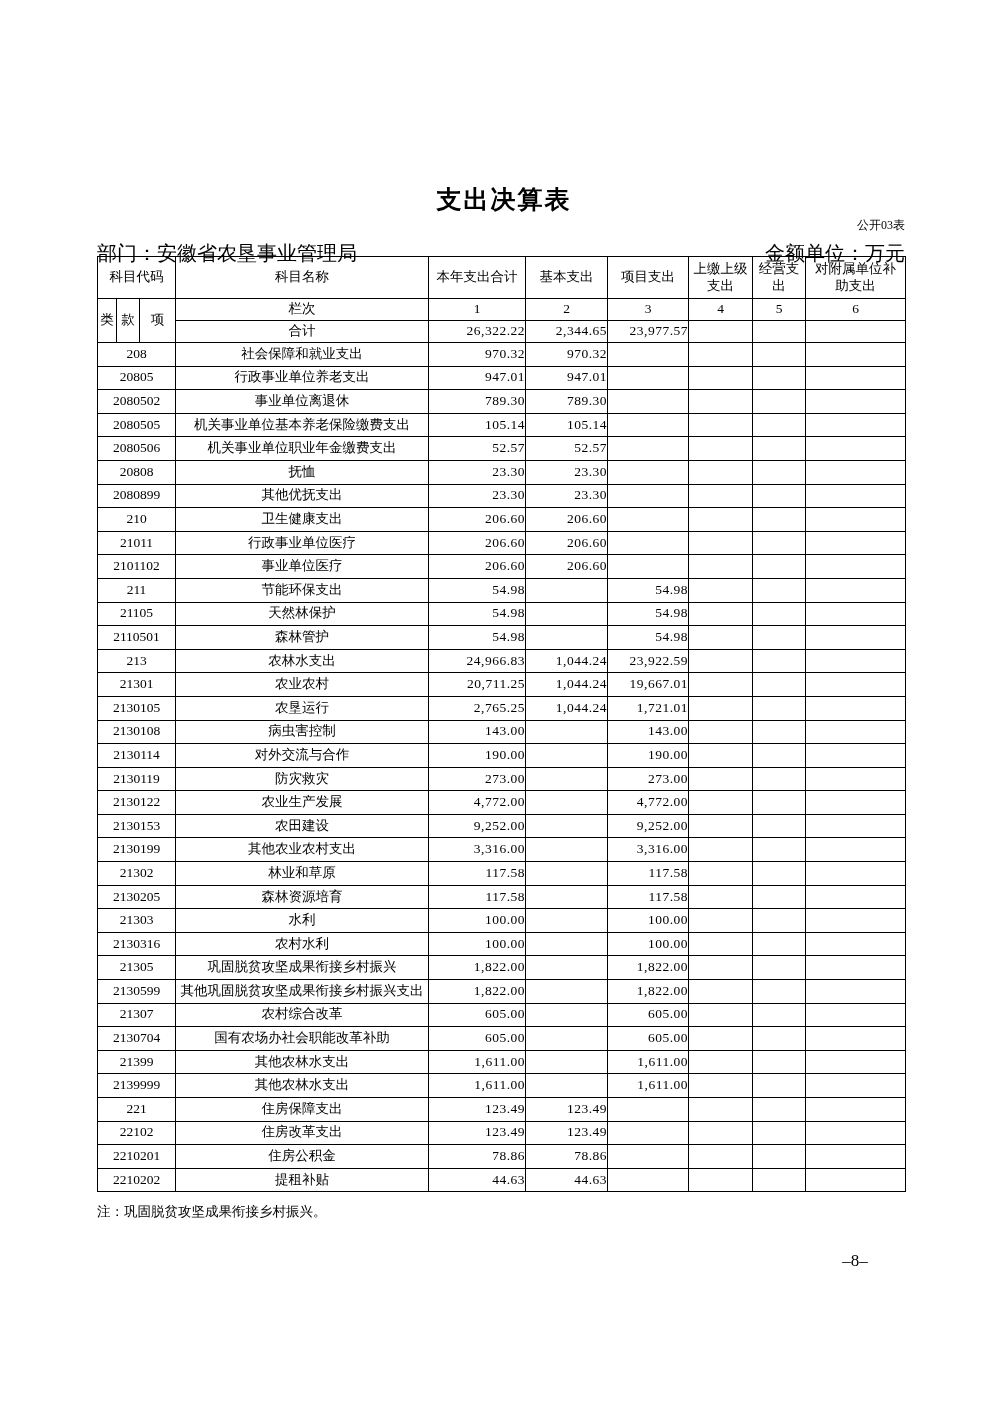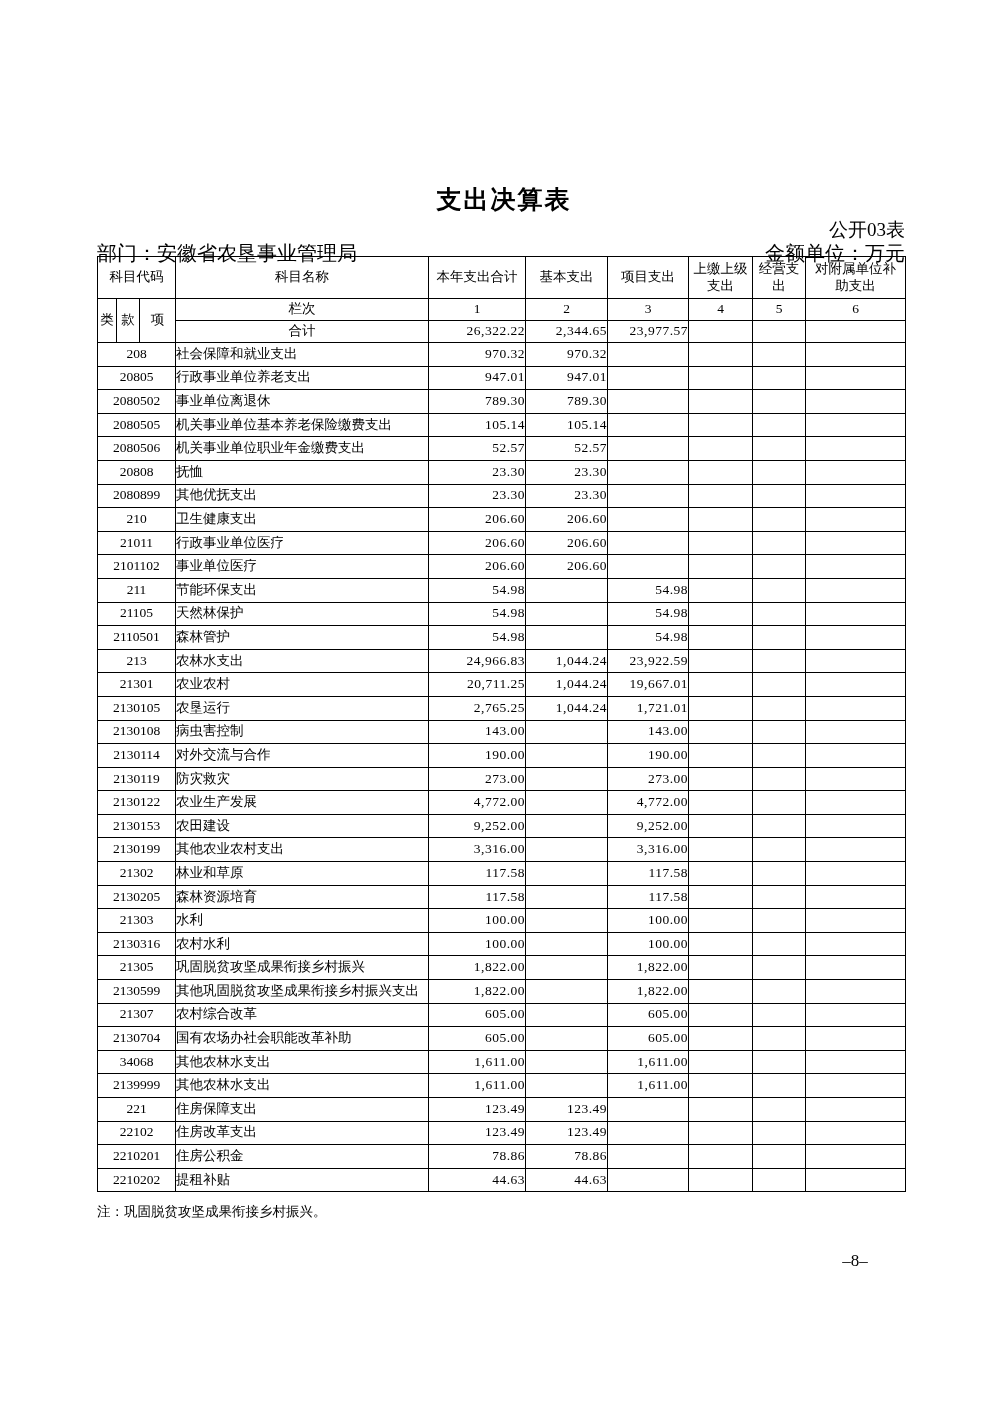--- a/index.html
+++ b/index.html
@@ -12,21 +12,21 @@
     overflow: hidden;
   }
   .doc-title {
     position: absolute; top: 183px; left: 0; width: 1008px;
     text-align: center;
     font-family: "Liberation Sans", "DejaVu Sans", sans-serif;
     font-weight: bold; font-size: 25px; letter-spacing: 2px;
   }
   .form-label {
     position: absolute; top: 217px; left: 97px; width: 808px;
-    text-align: right; font-size: 19px;
+    text-align: right; font-size: 12px;
   }
   .meta-line {
     position: absolute; top: 240px; left: 97px; width: 808px;
     display: flex; justify-content: space-between;
     font-size: 20px;
   }
   table.fin {
     position: absolute; top: 256px; left: 97px; width: 808px;
     border-collapse: collapse; table-layout: fixed;
   }
@@ -39,21 +39,21 @@
     vertical-align: middle;
     padding: 0;
   }
   tr.hrow1 th { height: 42px; text-align: center; white-space: normal; padding: 0 3px; }
   tr.hrow2 th { height: 22px; text-align: center; white-space: nowrap; }
   tr.hrow3 th, tr.hrow3 td { height: 22px; white-space: nowrap; }
   tr.hrow3 .total-label { text-align: center; }
   tr.hrow3 td.num { font-weight: normal; }
   tbody.data tr td { height: 23.6px; white-space: nowrap; }
   td.code { text-align: center; padding-left: 7px; }
-  td.name { text-align: left; padding-left: 8px; }
+  td.name { text-align: center; padding-left: 8px; }
   td.num  { text-align: right; padding-right: 6px; letter-spacing: 0.5px; }
   .note {
     position: absolute; top: 1203px; left: 97px;
     font-size: 13.5px;
   }
   .page-number {
     position: absolute; top: 1251px; left: 818px; width: 74px;
     text-align: center; font-size: 17px;
   }
 </style>
@@ -410,21 +410,21 @@
         <td colspan="3" class="code">2130704</td>
         <td class="name">国有农场办社会职能改革补助</td>
         <td class="num">605.00</td>
         <td class="num"></td>
         <td class="num">605.00</td>
         <td class="num"></td>
         <td class="num"></td>
         <td class="num"></td>
       </tr>
       <tr>
-        <td colspan="3" class="code">34068</td>
+        <td colspan="3" class="code">21399</td>
         <td class="name">其他农林水支出</td>
         <td class="num">1,611.00</td>
         <td class="num"></td>
         <td class="num">1,611.00</td>
         <td class="num"></td>
         <td class="num"></td>
         <td class="num"></td>
       </tr>
       <tr>
         <td colspan="3" class="code">2139999</td>

